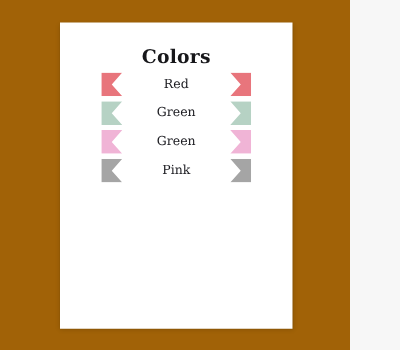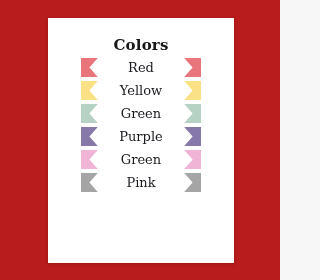--- a/index.html
+++ b/index.html
@@ -13,21 +13,21 @@
     font-family: "Liberation Serif", "DejaVu Serif", serif;
     overflow: hidden;
   }
 
   #poster-frame {
     position: absolute;
     left: 0;
     top: 0;
     width: 280px;
     height: 280px;
-    background: #b91c1c;
+    background: #a16207;
   }
 
   #poster-card {
     position: absolute;
     left: 48px;
     top: 18px;
     width: 186px;
     height: 245px;
     background: #ffffff;
     box-shadow: 0 1px 4px rgba(0,0,0,0.16), 0 0 1px rgba(0,0,0,0.10);
@@ -93,49 +93,41 @@
   }
 
   .ribbon-label {
     position: absolute;
     left: 0;
     top: 0;
     width: 120px;
     height: 19px;
     line-height: 19px;
     text-align: center;
-    font-size: 13px;
+    font-size: 10px;
     color: #1b1b20;
     font-family: "DejaVu Serif", "Liberation Serif", serif;
   }
 </style>
 </head>
 <body>
 
 <div id="poster-frame">
   <div id="poster-card">
 
     <div id="poster-title">Colors</div>
 
     <div id="ribbon-list">
         <div class="ribbon-row">
           <div class="ribbon-shape" style="background: rgb(232, 117, 124);"></div>
           <div class="ribbon-label">Red</div>
         </div>
         <div class="ribbon-row">
-          <div class="ribbon-shape" style="background: rgb(251, 225, 133);"></div>
-          <div class="ribbon-label">Yellow</div>
-        </div>
-        <div class="ribbon-row">
           <div class="ribbon-shape" style="background: rgb(182, 210, 196);"></div>
           <div class="ribbon-label">Green</div>
-        </div>
-        <div class="ribbon-row">
-          <div class="ribbon-shape" style="background: rgb(134, 120, 168);"></div>
-          <div class="ribbon-label">Purple</div>
         </div>
         <div class="ribbon-row">
           <div class="ribbon-shape" style="background: rgb(240, 180, 214);"></div>
           <div class="ribbon-label">Green</div>
         </div>
         <div class="ribbon-row">
           <div class="ribbon-shape" style="background: rgb(165, 165, 165);"></div>
           <div class="ribbon-label">Pink</div>
         </div>
       </div>

